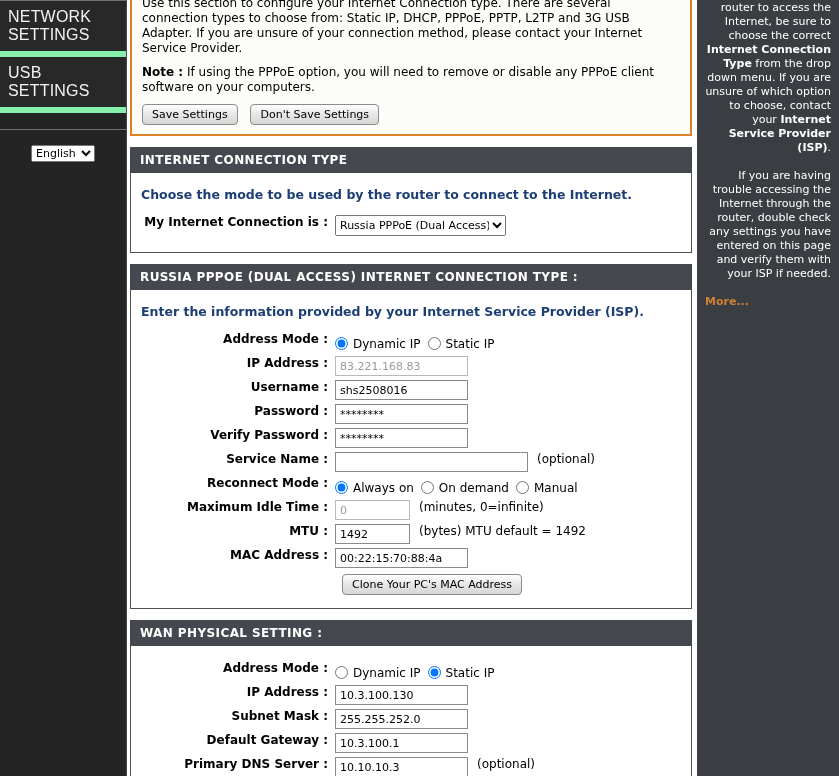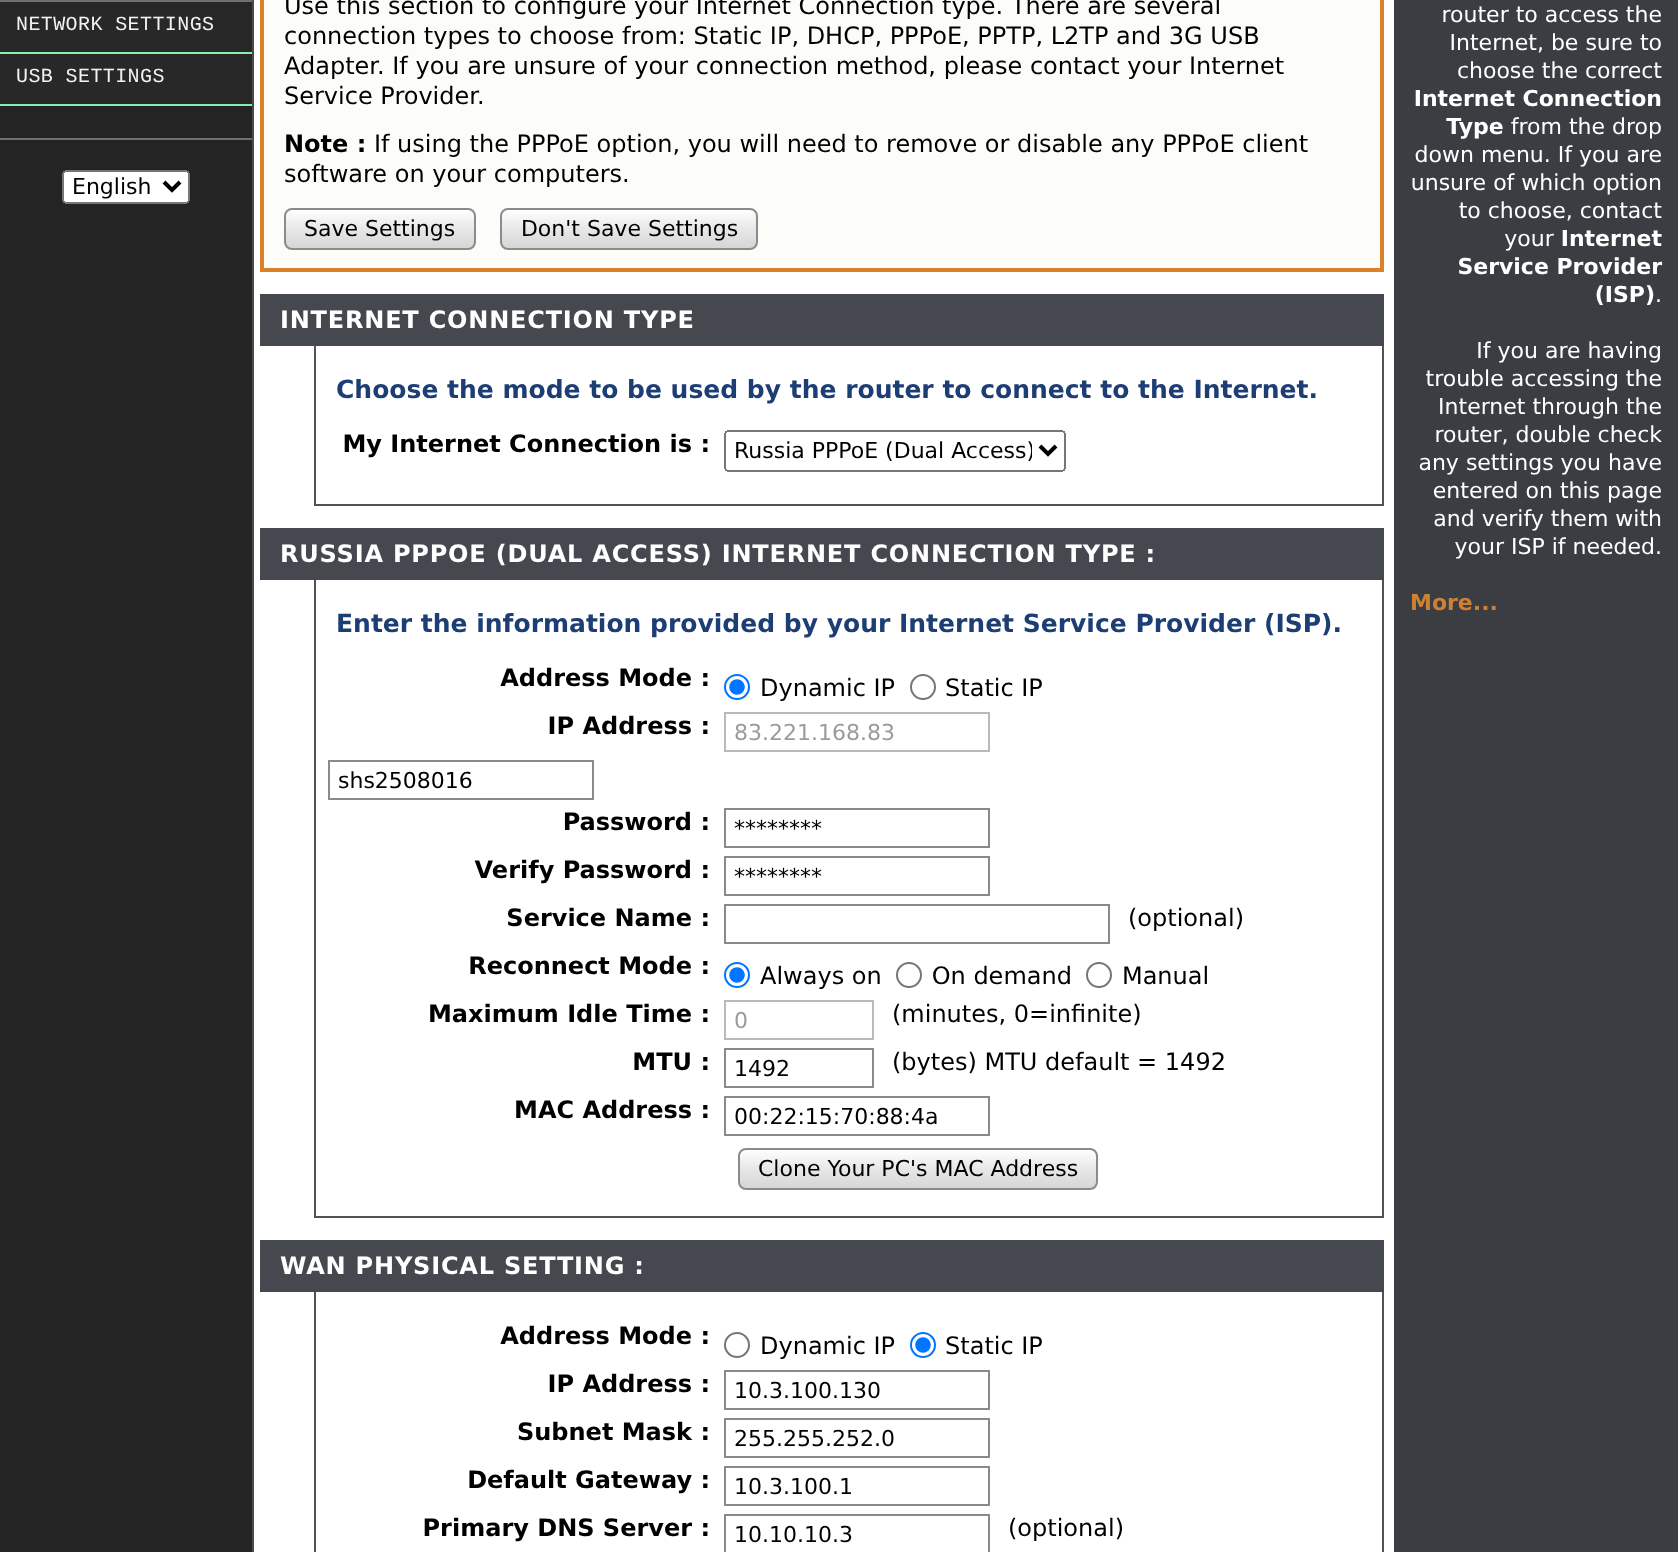--- a/index.html
+++ b/index.html
@@ -4,38 +4,38 @@
 <style>
   * { box-sizing: border-box; margin: 0; padding: 0; }
   html,body { width:839px; height:776px; overflow:hidden; background:#fff;
     font-family:"DejaVu Sans","Liberation Sans",sans-serif; font-size:12px; color:#000; }
   .page { position:relative; width:839px; height:776px; overflow:hidden; background:#fff; }
 
   
   .left-sidebar { position:absolute; left:0; top:0; width:127px; height:776px;
     background:#242424; border-right:1px solid #4c4c4c; }
   .nav-item { display:block; width:100%; text-align:left; background:#282828; color:#f2f2f2;
-    font-family:Liberation Mono, monospace; font-size:10px; letter-spacing:.2px; padding:7px 8px;
-    border:none; border-bottom:1px solid #86efac; cursor:pointer; }
+    font-family:Liberation Sans, sans-serif; font-size:16px; letter-spacing:.2px; padding:7px 8px;
+    border:none; border-bottom:6px solid #86efac; cursor:pointer; }
   .nav-item:first-child { border-top:1px solid #707070; }
   .lang-panel { margin-top:16px; border-top:1px solid #707070; padding:15px 0 18px; text-align:center; }
   .lang-select { width:64px; font-size:11px; font-family:inherit; }
 
   
   .content { position:absolute; left:130px; top:0; width:562px; }
   .intro-box { margin-top:-10px; border:2px solid #dd8128; background:#fcfcf8; padding:4px 10px 9px; }
   .intro-text { line-height:15px; margin-bottom:9px; }
   .intro-note { line-height:15px; margin-bottom:9px; }
   .btn { font-family:inherit; font-size:11px; color:#000; padding:3px 9px; margin-right:9px;
     border:1px solid #8b8b8b; border-radius:4px;
     background:linear-gradient(#ffffff,#e9e9e9 45%,#d6d6d6); cursor:pointer; }
   .panel { margin-top:11px; }
   .panel-header { background:#45484e; color:#fff; font-weight:bold; font-size:12px;
     letter-spacing:.4px; padding:6px 10px; }
-  .panel-body { border:1px solid #525252; border-top:none; background:#fff; padding:8px 6px 13px;margin-left:27px; }
+  .panel-body { border:1px solid #525252; border-top:none; background:#fff; padding:8px 6px 13px; }
   .blue-note { color:#1c3e74; font-weight:bold; font-size:12.5px; margin:6px 4px 13px; }
   .form-row { display:flex; min-height:23px; margin:1px 0; }
   .flabel { flex:none; width:198px; text-align:right; font-weight:bold; padding-right:7px; }
   .tinput { font-family:inherit; font-size:11px; height:20px; padding:1px 4px;
     border:1px solid #8a8a8a; width:133px; background:#fff; }
   .tinput.wide { width:193px; }
   .tinput.narrow { width:75px; }
   .tinput.dim { color:#9b9b9b; border-color:#b9b9b9; }
   .hint { margin-left:9px; }
   .radio-label { display:inline-flex; align-items:center; margin-right:7px; }
@@ -107,20 +107,21 @@
             <span>Static IP</span>
           </label>
         </div>
 
         <div class="form-row">
           <span class="flabel">IP Address :</span>
           <input class="tinput dim" disabled="" value="83.221.168.83" style="">
         </div>
 
         <div class="form-row">
+          <span class="flabel">Username :</span>
           <input class="tinput" value="shs2508016" style="">
         </div>
 
         <div class="form-row">
           <span class="flabel">Password :</span>
           <input class="tinput" value="********" style="">
         </div>
 
         <div class="form-row">
           <span class="flabel">Verify Password :</span>

